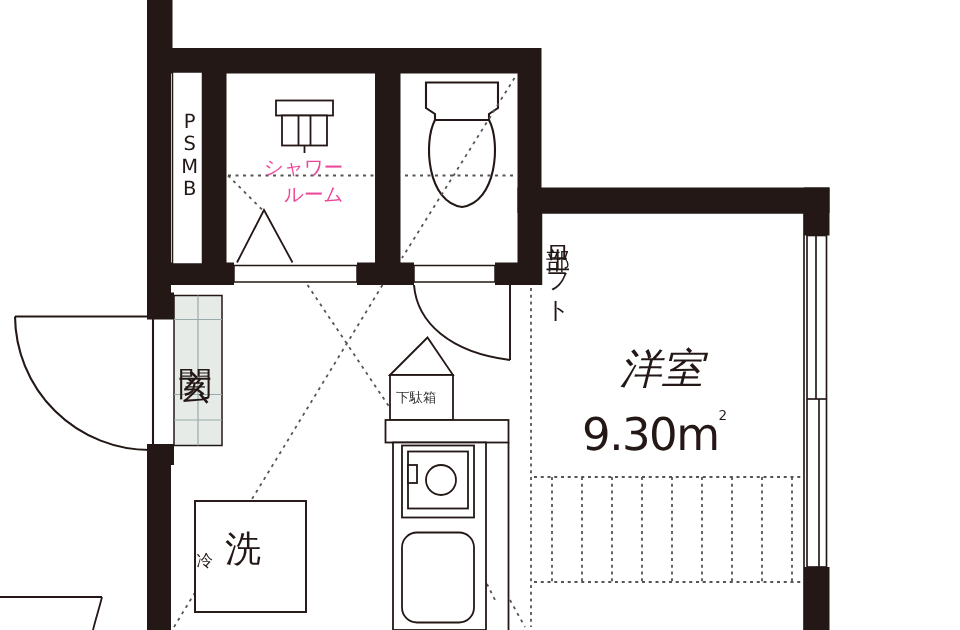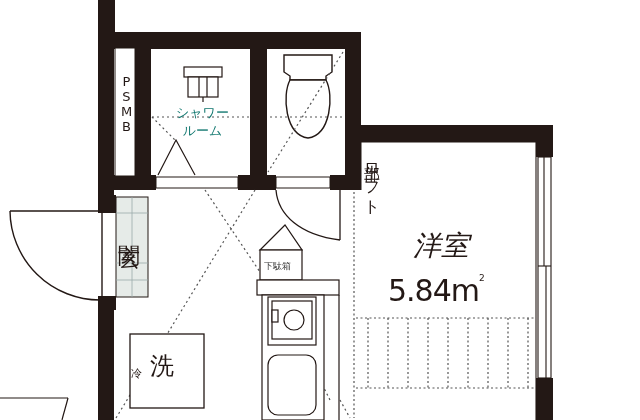--- a/index.html
+++ b/index.html
@@ -1,21 +1,21 @@
 <!DOCTYPE html>
 <html><head>
   <meta charset="utf-8">
   <style>
     html, body { margin: 0; padding: 0; background: #ffffff; }
     body { width: 640px; height: 420px; overflow: hidden; position: relative; font-family: "DejaVu Sans", sans-serif; }
     #plan { position: absolute; left: 0; top: 0; width: 640px; height: 420px; }
     .lbl { position: absolute; color: #231815; white-space: nowrap; line-height: 1; }
     .vert { writing-mode: vertical-rl; text-orientation: upright; letter-spacing: 0px; }
     .psmb { left: 119px; top: 74px; font-size: 13px; width: 14px; text-align: center; line-height: 1.05; }
-    .shower { left: 176px; top: 104px; font-size: 13px; color: #0f766e; text-align: center; line-height: 1.35; }
+    .shower { left: 176px; top: 104px; font-size: 13px; color: #ec4899; text-align: right; line-height: 1.35; }
     .loft { left: 364px; top: 152px; font-size: 16px; }
     .room-name { left: 413px; top: 232px; font-size: 28px; font-style: italic; }
     .room-area { left: 388px; top: 276px; font-size: 30px; letter-spacing: -1px; }
     .room-area sup { font-size: 9px; vertical-align: top; position: relative; top: -2px; }
     .genkan { left: 118px; top: 228px; font-size: 22px; line-height: 1.05; }
     .geta { left: 264px; top: 262px; font-size: 9px; color: #333; }
     .wash { left: 150px; top: 354px; font-size: 24px; }
     .fridge { left: 131px; top: 368px; font-size: 11px; }
   </style>
 </head>
@@ -159,18 +159,18 @@
     </g>
   </svg>
 
   <div class="lbl vert psmb">PSMB</div>
   <div class="lbl shower">
     <div>シャワー</div>
     <div>ルーム</div>
   </div>
   <div class="lbl vert loft">上部ロフト</div>
   <div class="lbl room-name">洋室</div>
-  <div class="lbl room-area"><span>5.84m</span><sup>2</sup></div>
+  <div class="lbl room-area"><span>9.30m</span><sup>2</sup></div>
   <div class="lbl vert genkan">玄関</div>
   <div class="lbl geta">下駄箱</div>
   <div class="lbl fridge">冷</div>
   <div class="lbl wash">洗</div>
 </div>
 
 </body></html>

